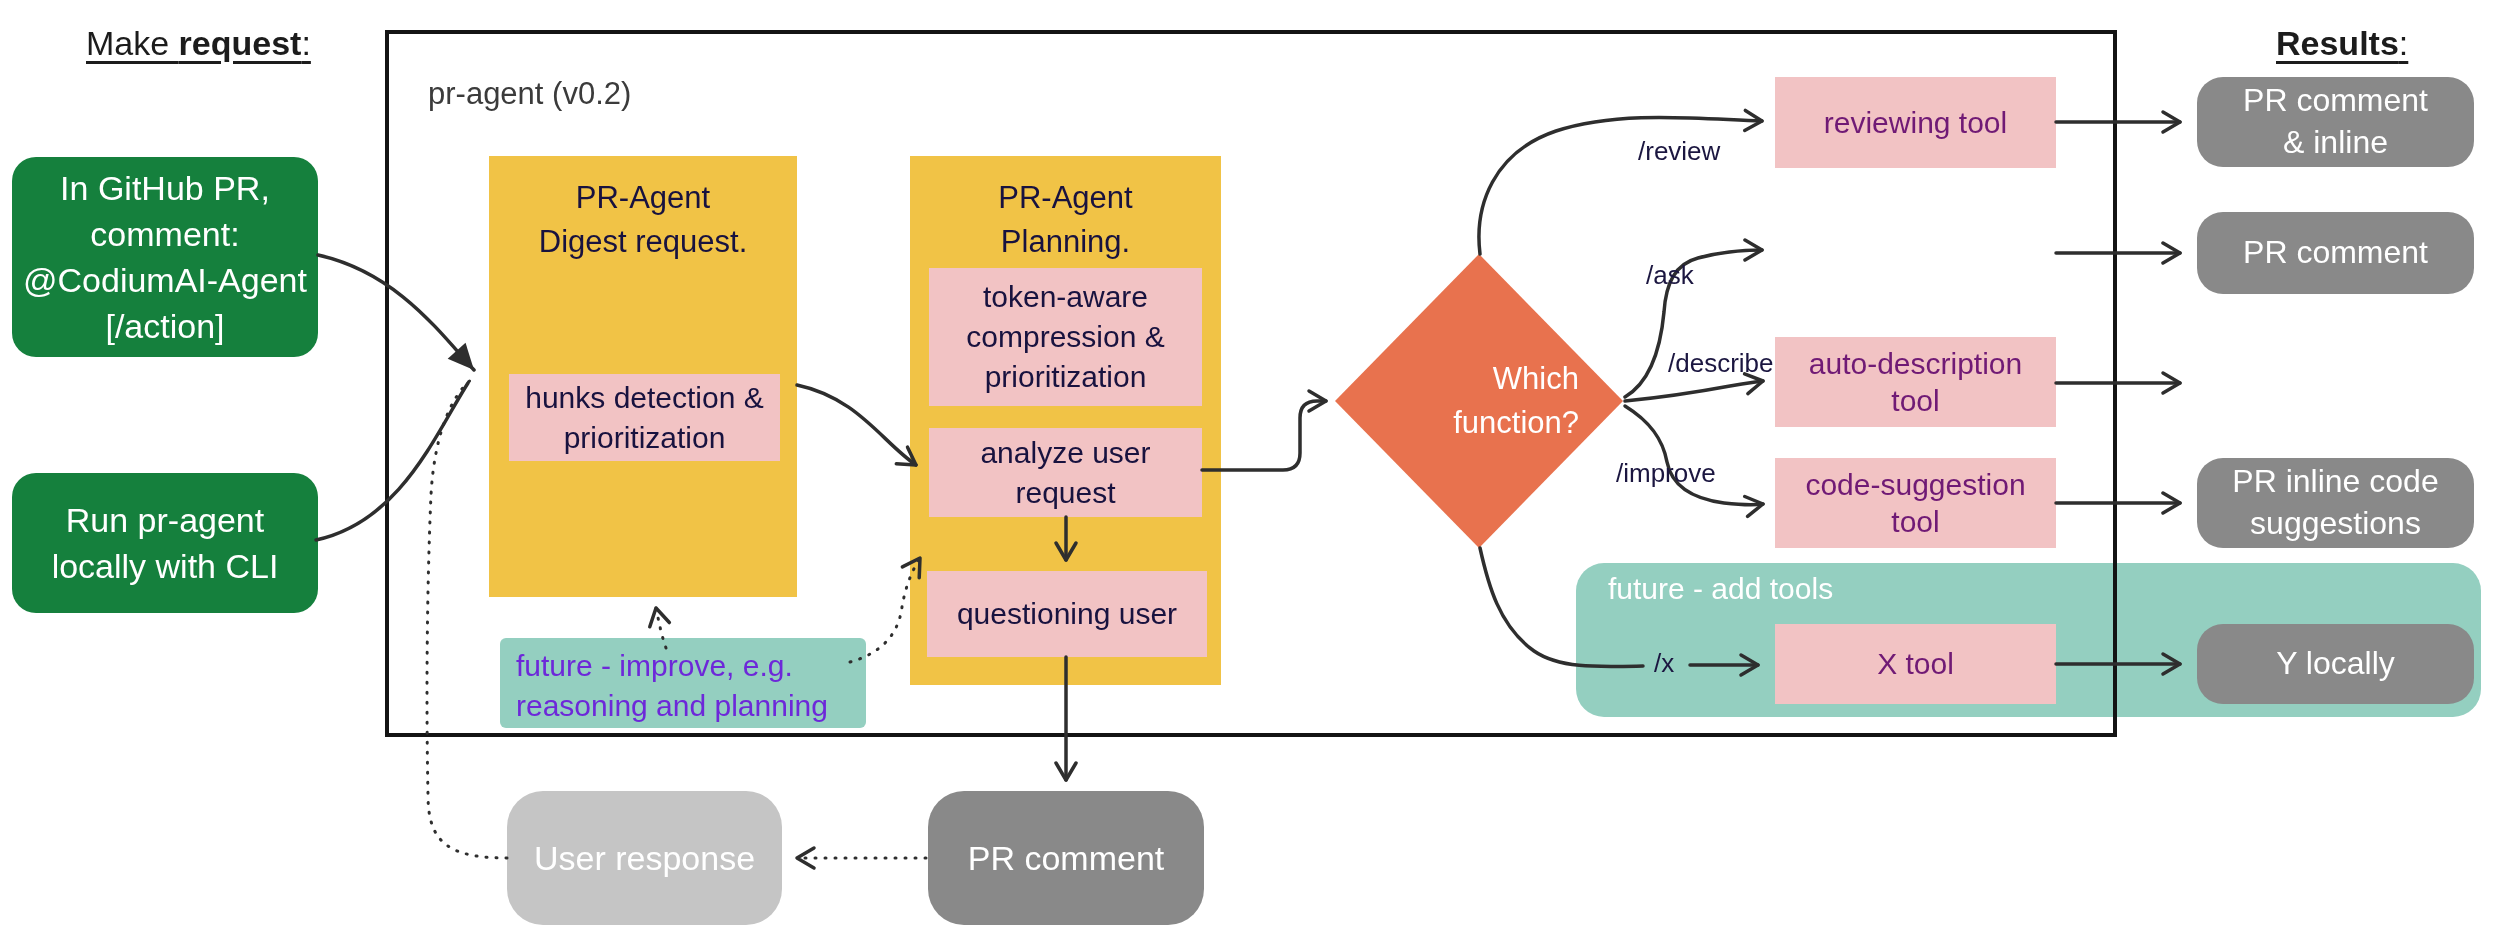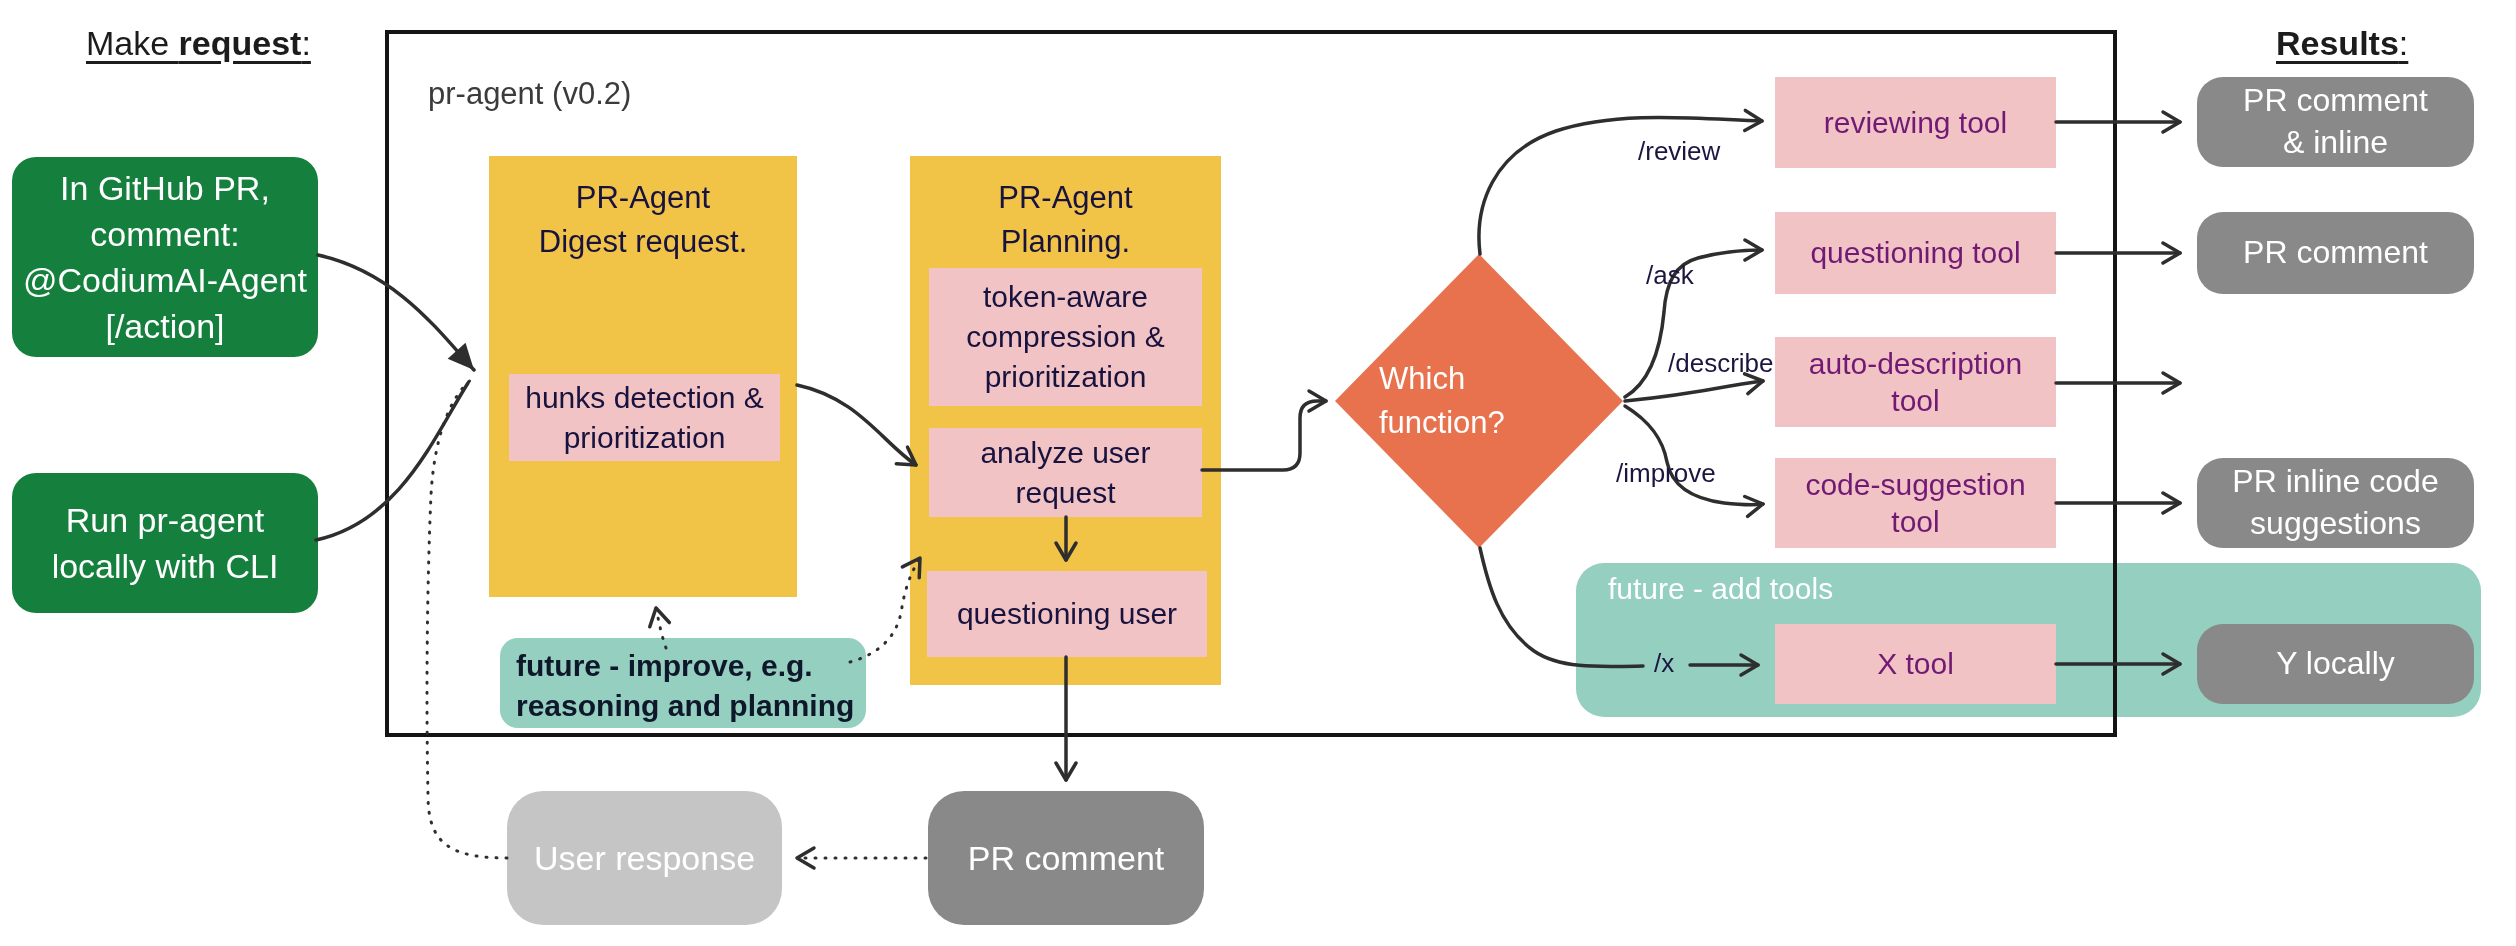--- a/index.html
+++ b/index.html
@@ -17,27 +17,27 @@
   .lightgraybox{background:#C5C5C5;color:#ffffff;border-radius:36px;font-size:34px;z-index:1;}
   .darkout{background:#898989;color:#ffffff;border-radius:36px;font-size:34px;z-index:1;}
 
   .border-rect{border:4px solid #141414;z-index:2;background:transparent;}
   .version{font-size:31px;color:#3b3b3b;z-index:1;}
 
   .yellow{background:#F1C346;z-index:1;}
   .ytitle{color:#18123F;font-size:31px;line-height:1.42;font-weight:400;}
   .pinksub{background:#F2C3C4;color:#18123F;font-size:30px;line-height:1.33;z-index:1;}
 
-  .tealnote{background:#94CFC0;color:#0f172a;border-radius:18px;font-size:30px;line-height:1.33;z-index:1;font-weight:bold;}
+  .tealnote{background:#94CFC0;color:#6d28d9;border-radius:6px;font-size:30px;line-height:1.33;z-index:1;}
   .tealwrap{background:#94CFC0;border-radius:28px;z-index:1;}
   .teallabel{color:#ffffff;font-size:30px;z-index:1;margin-left:12px;}
 
   .pinktool{background:#F2C3C4;color:#701a75;font-size:30px;line-height:1.25;z-index:1;}
 
-  .decision-label{color:#ffffff;font-size:31px;line-height:1.42;text-align:left;z-index:4;}
+  .decision-label{color:#ffffff;font-size:31px;line-height:1.42;text-align:right;z-index:4;}
   .route{color:#1b1640;font-size:26px;z-index:4;}
 
   svg.layer{position:absolute;left:0;top:0;z-index:3;pointer-events:none;}
 </style>
 </head>
 <body>
 
 <div class="canvas">
 
   <div class="abs heading" style="left:86px;top:24px;"><span>Make </span><span class="bold">request</span><span>:</span></div>
@@ -72,21 +72,20 @@
 prioritization</div>
     <div class="abs pinksub center pre" style="left:19px;top:272px;width:273px;height:89px;">analyze user
 request</div>
     <div class="abs pinksub center" style="left:17px;top:415px;width:280px;height:86px;">questioning user</div>
   </div>
 
   <div class="abs tealwrap" style="left:1576px;top:563px;width:905px;height:154px;"></div>
   <div class="abs teallabel" style="left:1596px;top:572px;">future - add tools</div>
 
   <div class="abs pinktool center" style="left:1775px;top:77px;width:281px;height:91px;z-index:2;">reviewing tool</div>
-  <div class="abs pinktool center" style="left:1775px;top:212px;width:281px;height:82px;z-index:2;">questioning tool</div>
   <div class="abs pinktool center pre" style="left:1775px;top:337px;width:281px;height:90px;z-index:2;">auto-description
 tool</div>
   <div class="abs pinktool center pre" style="left:1775px;top:458px;width:281px;height:90px;z-index:2;">code-suggestion
 tool</div>
   <div class="abs pinktool center" style="left:1775px;top:624px;width:281px;height:80px;z-index:2;">X tool</div>
 
   <div class="abs resultbox center pre" style="left:2197px;top:77px;width:277px;height:90px;">PR comment
 &amp; inline</div>
   <div class="abs resultbox center" style="left:2197px;top:212px;width:277px;height:82px;">PR comment</div>
   <div class="abs resultbox center pre" style="left:2197px;top:458px;width:277px;height:90px;">PR inline code

